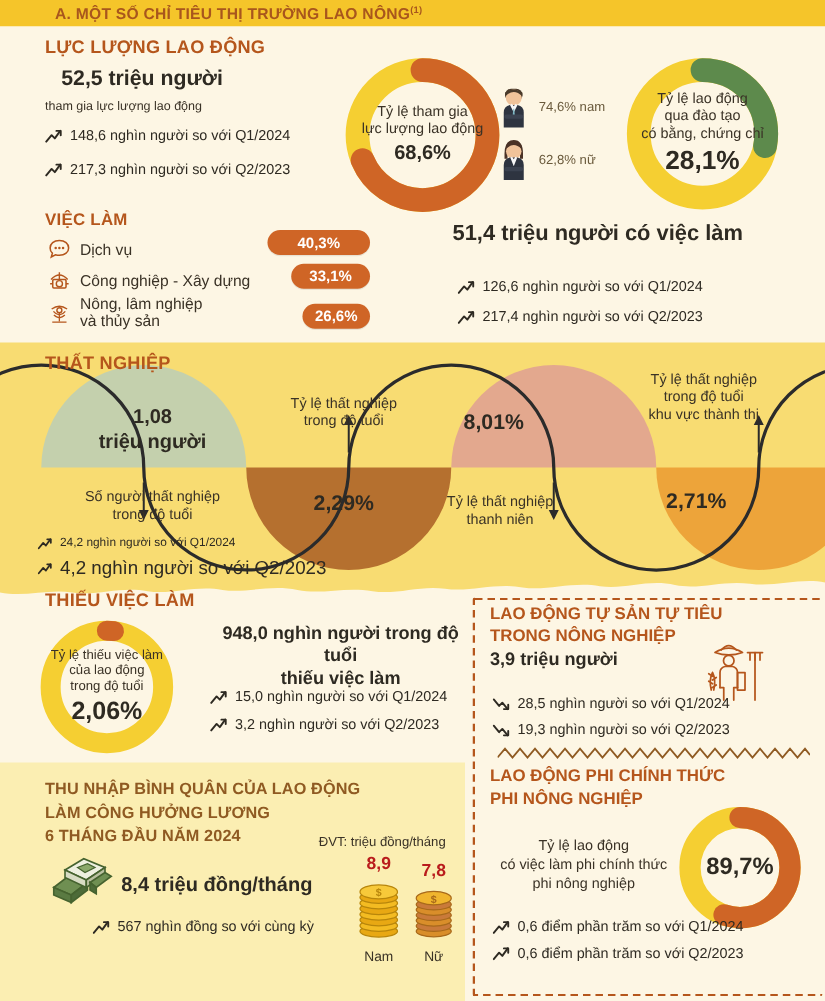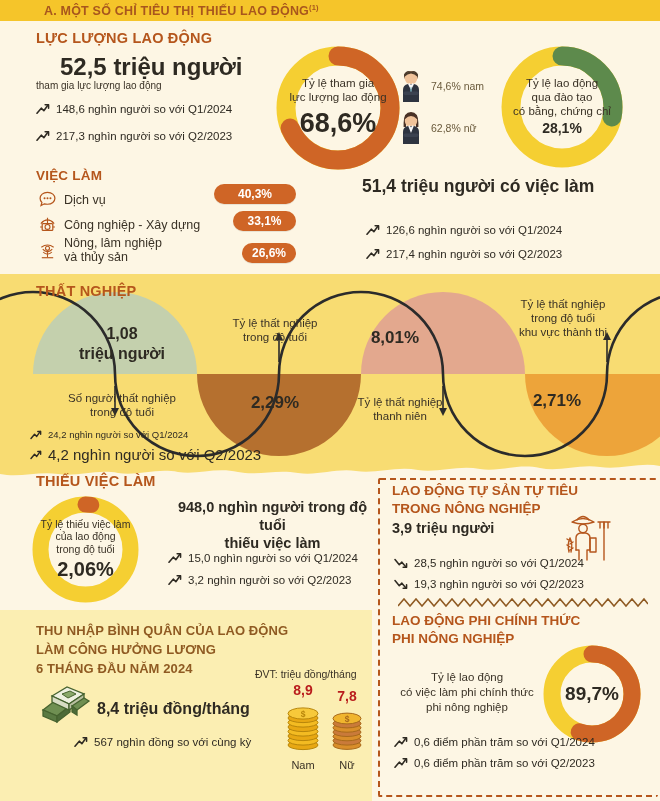--- a/index.html
+++ b/index.html
@@ -40,21 +40,21 @@
     position:absolute;font-weight:bold;color:#b5561c;letter-spacing:.2px;
     white-space:nowrap;
   }
   #h-luc-luong{left:36px;top:30px;font-size:14.5px;}
   #h-viec-lam{left:36px;top:168px;font-size:13.5px;}
   #h-that-nghiep{left:36px;top:283px;font-size:14.5px;}
   #h-thieu-viec{left:36px;top:473px;font-size:14.5px;}
 
   
   .big-num{position:absolute;font-weight:bold;color:#2e2a22;white-space:nowrap;}
-  #lll-num{left:60px;top:53px;font-size:24px;}
+  #lll-num{left:49px;top:53px;font-size:17px;}
   #lll-sub{position:absolute;left:36px;top:80px;font-size:10px;color:#3a3226;white-space:nowrap;}
 
   .note{
     position:absolute;font-size:11.5px;color:#2e2a22;white-space:nowrap;
     display:flex;align-items:center;gap:6px;
   }
   .arr{display:inline-block;width:14px;height:12px;flex:none;}
 
   #lll-n1{left:36px;top:103px;}
   #lll-n2{left:36px;top:130px;}
@@ -85,23 +85,23 @@
   .donut{position:absolute;}
   .donut .lbl{
     position:absolute;left:0;top:0;width:100%;height:100%;
     display:flex;flex-direction:column;align-items:center;justify-content:center;
     text-align:center;line-height:1.2;
   }
   .donut .lbl .t{font-size:11.5px;color:#3a3226;}
   .donut .lbl .v{font-weight:bold;color:#2e2a22;}
 
   #donut-lll{left:272px;top:42px;width:132px;height:132px;}
-  #donut-lll .v{font-size:27px;margin-top:2px;}
+  #donut-lll .v{font-size:16px;margin-top:2px;}
   #donut-dt{left:497px;top:42px;width:130px;height:130px;}
-  #donut-dt .v{font-size:14px;margin-top:1px;}
+  #donut-dt .v{font-size:21px;margin-top:1px;}
 
   .ppl{position:absolute;display:flex;align-items:center;gap:6px;font-size:10.5px;color:#6a5a3c;white-space:nowrap;}
   #ppl-nam{left:399px;top:68px;}
   #ppl-nu{left:399px;top:110px;}
 
   
   #wave-svg{position:absolute;left:0;top:274px;width:660px;height:199px;}
   .wv-txt{position:absolute;text-align:center;line-height:1.2;white-space:nowrap;}
   .wv-val{font-weight:bold;color:#2e2a22;}
   .wv-cap{font-size:11.5px;color:#3a3226;}
@@ -171,21 +171,21 @@
   <svg class="torn" viewBox="0 0 660 32" preserveAspectRatio="none">
     <path d="M0,0 L660,0 L660,14 C640,10 620,18 600,15 C578,12 560,20 540,16 C518,11 500,20 480,17
              C458,13 438,21 418,18 C396,14 376,22 356,19 C336,16 318,24 298,21 C276,17 258,24 238,20
              C216,15 198,23 178,20 C156,16 138,24 118,21 C96,17 78,25 58,22 C38,19 20,26 0,22 Z" fill="#f8dc72"></path>
   </svg>
 
   <div class="income-panel"></div>
 
   <div class="hdr-bar"></div>
   <div class="hdr-title">
-    <span>A. MỘT SỐ CHỈ TIÊU THỊ THIẾU LAO ĐỘNG</span><sup>(1)</sup>
+    <span>A. MỘT SỐ CHỈ TIÊU THỊ TRƯỜNG LAO NÔNG</span><sup>(1)</sup>
   </div>
 
   <div class="sec-h" id="h-luc-luong">LỰC LƯỢNG LAO ĐỘNG</div>
   <div class="big-num" id="lll-num">52,5 triệu người</div>
   <div id="lll-sub">tham gia lực lượng lao động</div>
 
   <div class="note" id="lll-n1">
     <svg class="arr" viewBox="0 0 16 14">
       <path d="M1,12 L6,6 L9,9 L14,2" stroke="#2e2a22" stroke-width="1.8" fill="none" stroke-linecap="round" stroke-linejoin="round"></path>
       <path d="M10.5,2 L14.5,2 L14.5,6" stroke="#2e2a22" stroke-width="1.8" fill="none" stroke-linecap="round" stroke-linejoin="round"></path>

